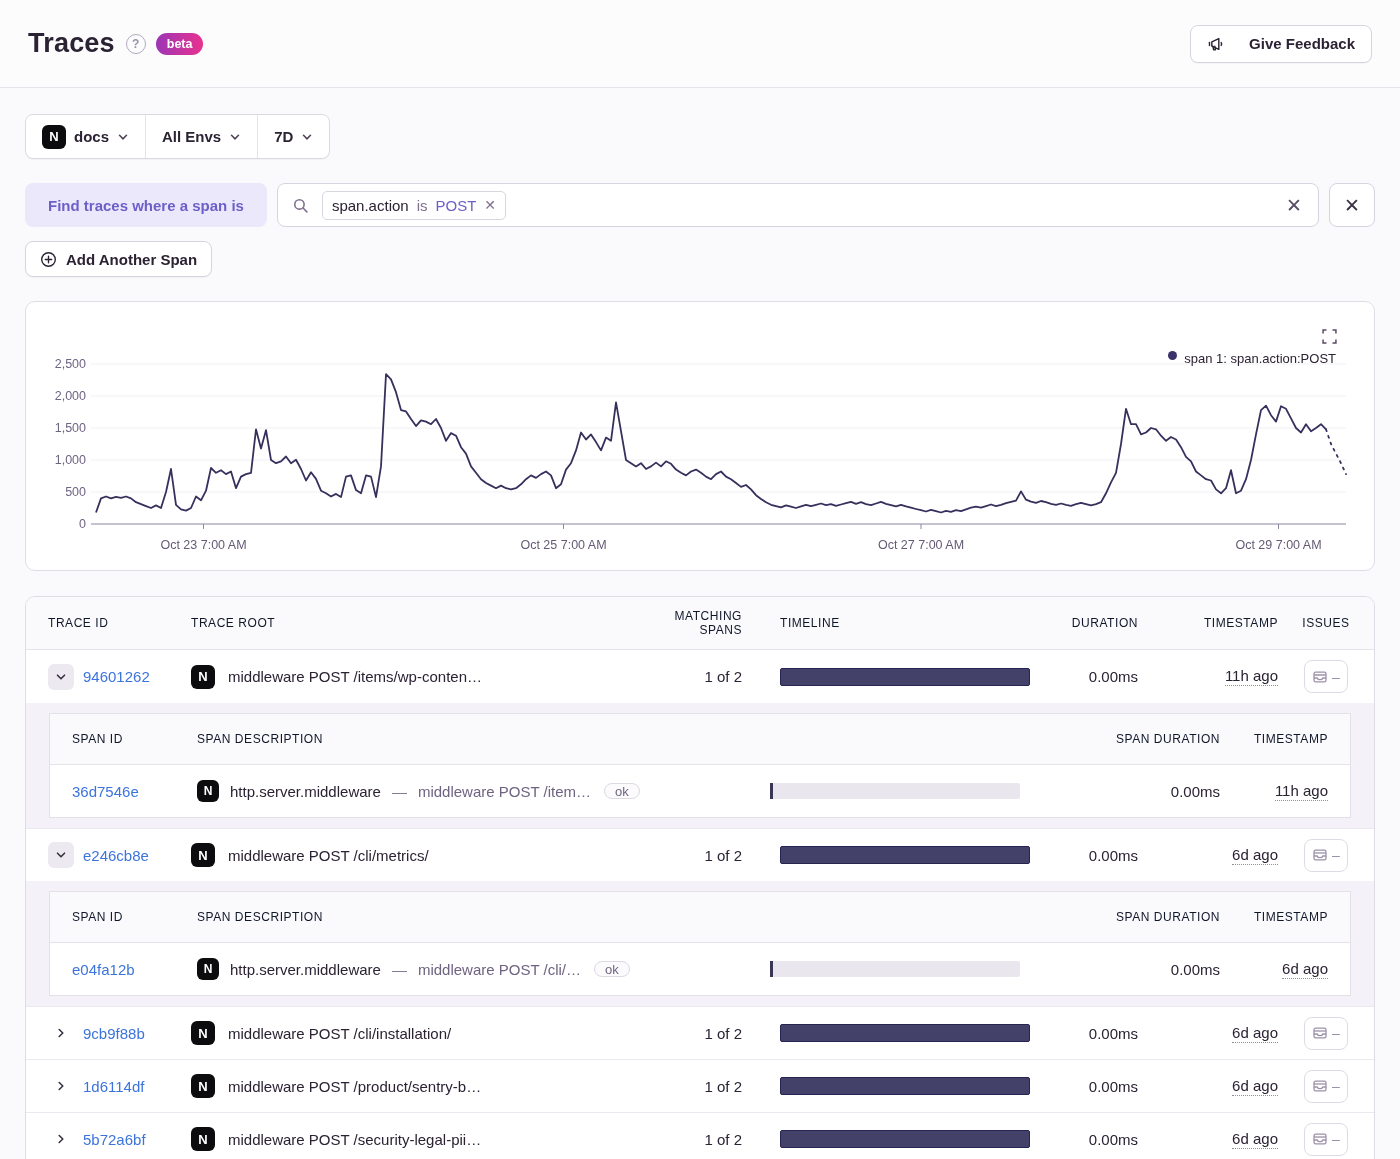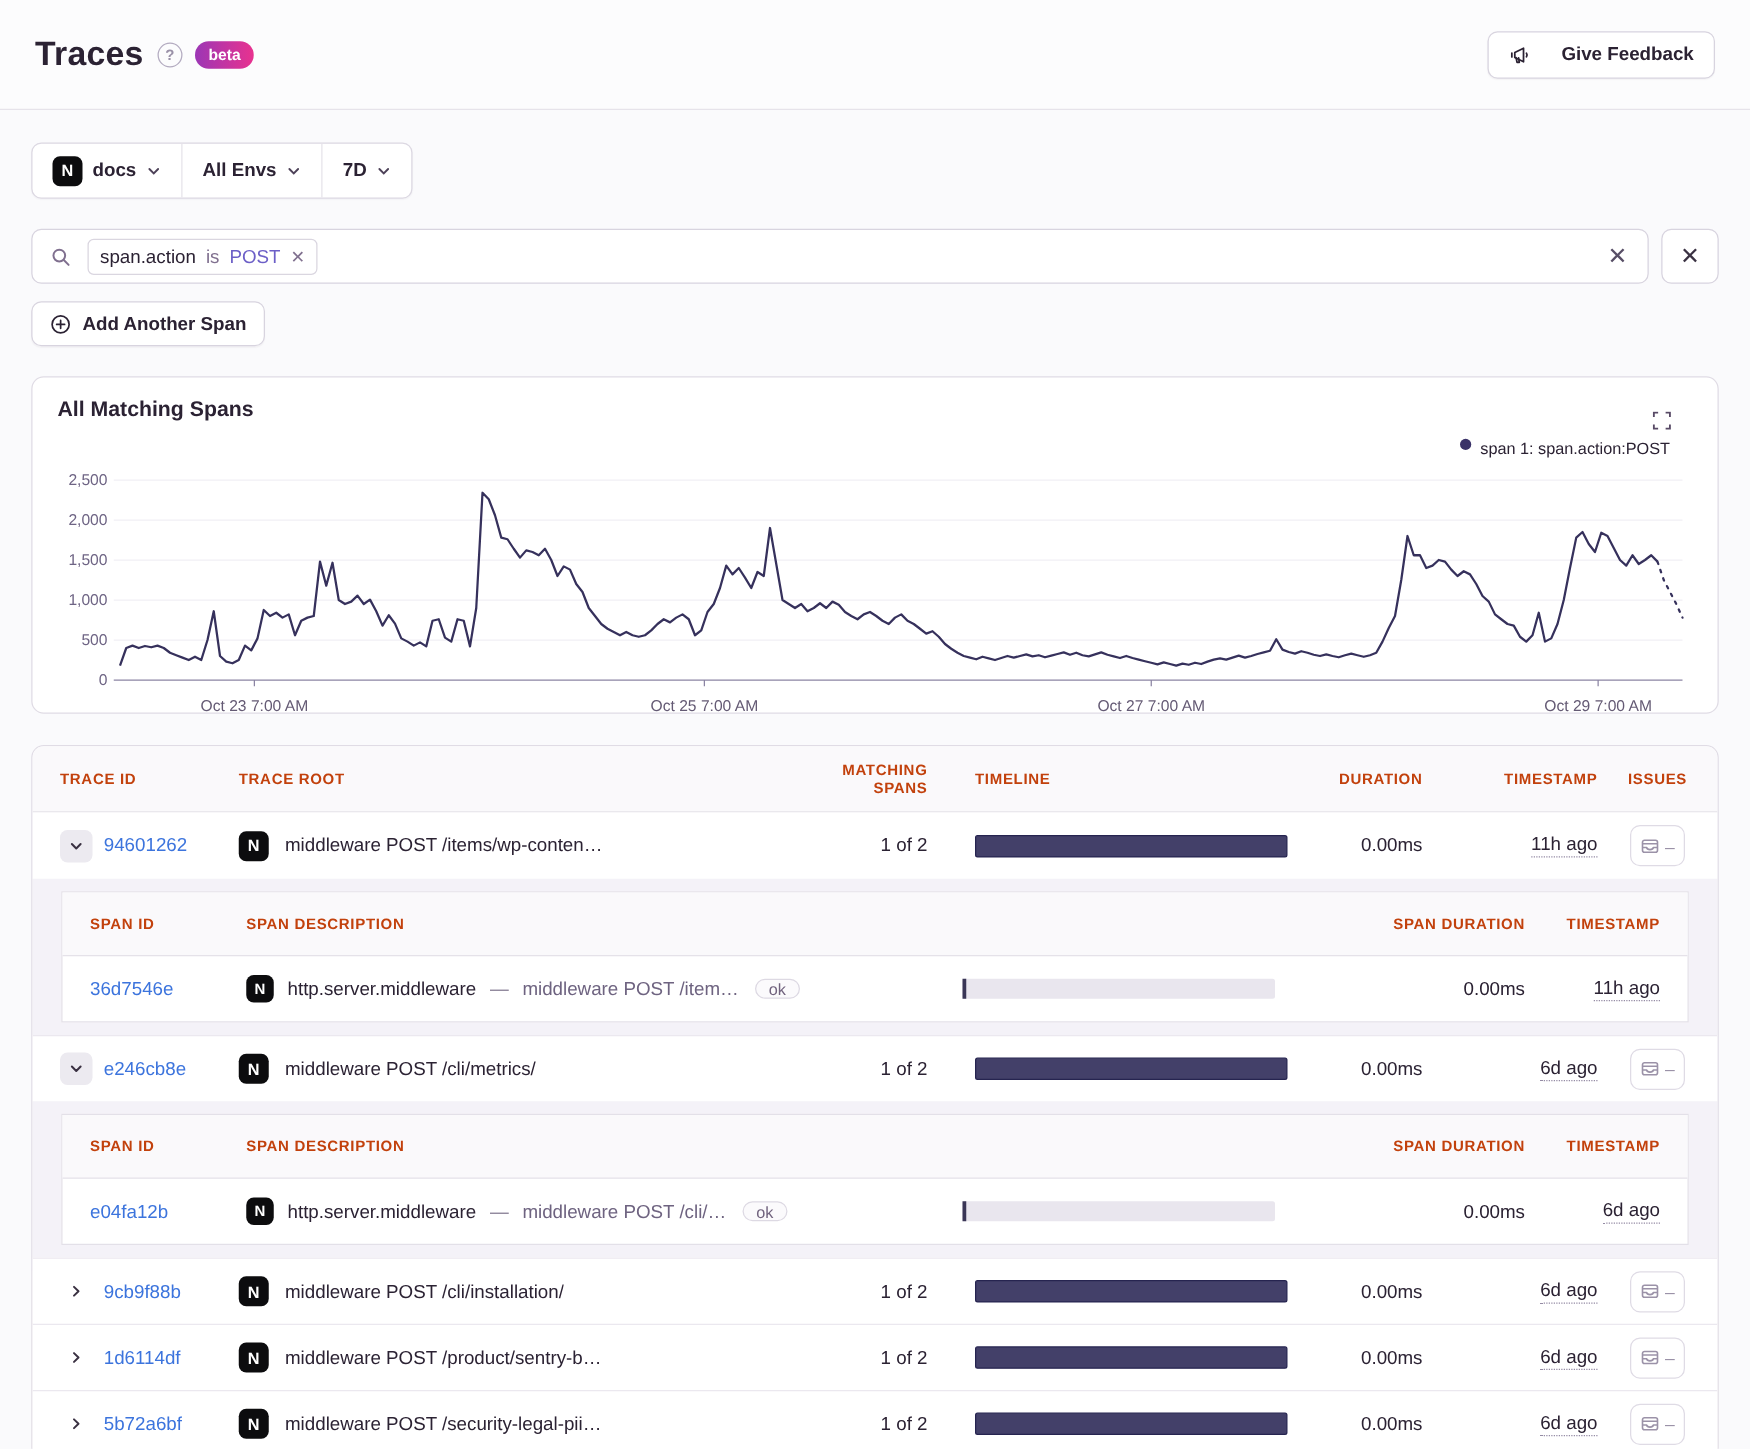--- a/index.html
+++ b/index.html
@@ -62,21 +62,21 @@
   .fullscreen { position:absolute; top:27px; right:37px; cursor:pointer; }
   .legend { position:absolute; top:49px; right:38px; display:flex; align-items:flex-start; gap:7px;
             font-size:13px; color:#2B2233; }
   .legend-dot { width:9px; height:9px; border-radius:50%; background:#3A3268; }
   
   .table-wrap { margin-top:25px; background:#fff; border:1px solid #E0DCE5;
                 border-radius:10px 10px 0 0; overflow:hidden; }
   .tgrid { display:grid; grid-template-columns:143px minmax(0,1fr) 88px 288px 108px 140px 96px;
            align-items:center; padding-left:22px; }
   .thead { height:53px; background:#FAF9FB; border-bottom:1px solid #E5E2E9; }
-  .hcell { font-size:12px; font-weight:700; color:#c2410c; letter-spacing:.55px; }
+  .hcell { font-size:12px; font-weight:400; color:#0f172a; letter-spacing:.55px; }
   .trace-row { height:53px; background:#fff; font-size:15px; }
   .trace-row + .trace-row, .subwrap + .trace-row { border-top:1px solid #EBE8EF; }
   .cell { display:flex; align-items:center; min-width:0; }
   .r { justify-content:flex-end; text-align:right; }
   .c { justify-content:center; }
   .padL { padding-left:38px; }
   .link { color:#3C74DD; text-decoration:none; cursor:pointer; white-space:nowrap; }
   .chev-box { width:26px; height:26px; background:#ECEAF0; border-radius:6px; display:inline-flex;
               align-items:center; justify-content:center; margin-right:9px; cursor:pointer; flex:none;}
   .chev-plain { width:26px; display:inline-flex; align-items:center; justify-content:center;
@@ -147,20 +147,21 @@
     <div class="filterseg">
       <span>7D</span>
       <svg class="icon" width="12" height="12" viewBox="0 0 12 12" fill="none" stroke="#4D4158" stroke-width="1.5" stroke-linecap="round">
           <path d="M2.5 4.2l3.5 3.6 3.5-3.6"></path>
         </svg>
     </div>
   </div>
 
   
   <div class="query-row">
+    <div class="find-pill">Find traces where a span is</div>
     <div class="searchbox">
       <svg class="icon" width="17" height="17" viewBox="0 0 16 16" fill="none" stroke="#80708F" stroke-width="1.5" stroke-linecap="round">
           <circle cx="7" cy="7" r="4.4"></circle>
           <path d="M10.4 10.4L14 14"></path>
         </svg>
       <span class="qtoken">
         <span class="tkey">span.action</span>
         <span class="top">is</span>
         <span class="tval">POST</span>
         <span class="tx">✕</span>
@@ -172,21 +173,20 @@
   <button class="addspan-btn">
     <svg class="icon" width="17" height="17" viewBox="0 0 16 16" fill="none" stroke="#2B2233" stroke-width="1.3" stroke-linecap="round">
         <circle cx="8" cy="8" r="6.4"></circle>
         <path d="M8 5v6M5 8h6"></path>
       </svg>
     <span>Add Another Span</span>
   </button>
 
   
   <div class="chart-panel">
-    <div class="chart-title">All Matching Spans</div>
     <div class="fullscreen">
       <svg class="icon" width="15" height="15" viewBox="0 0 14 14" fill="none" stroke="#584A66" stroke-width="1.4">
           <path d="M1 4.2V1h3.2M9.8 1H13v3.2M13 9.8V13H9.8M4.2 13H1V9.8"></path>
         </svg>
     </div>
     <div class="legend">
       <span class="legend-dot"></span>
       <span>span 1: span.action:POST</span>
     </div>
     <svg width="1310" height="212" viewBox="0 0 1310 212" style="margin-top:28px;">

